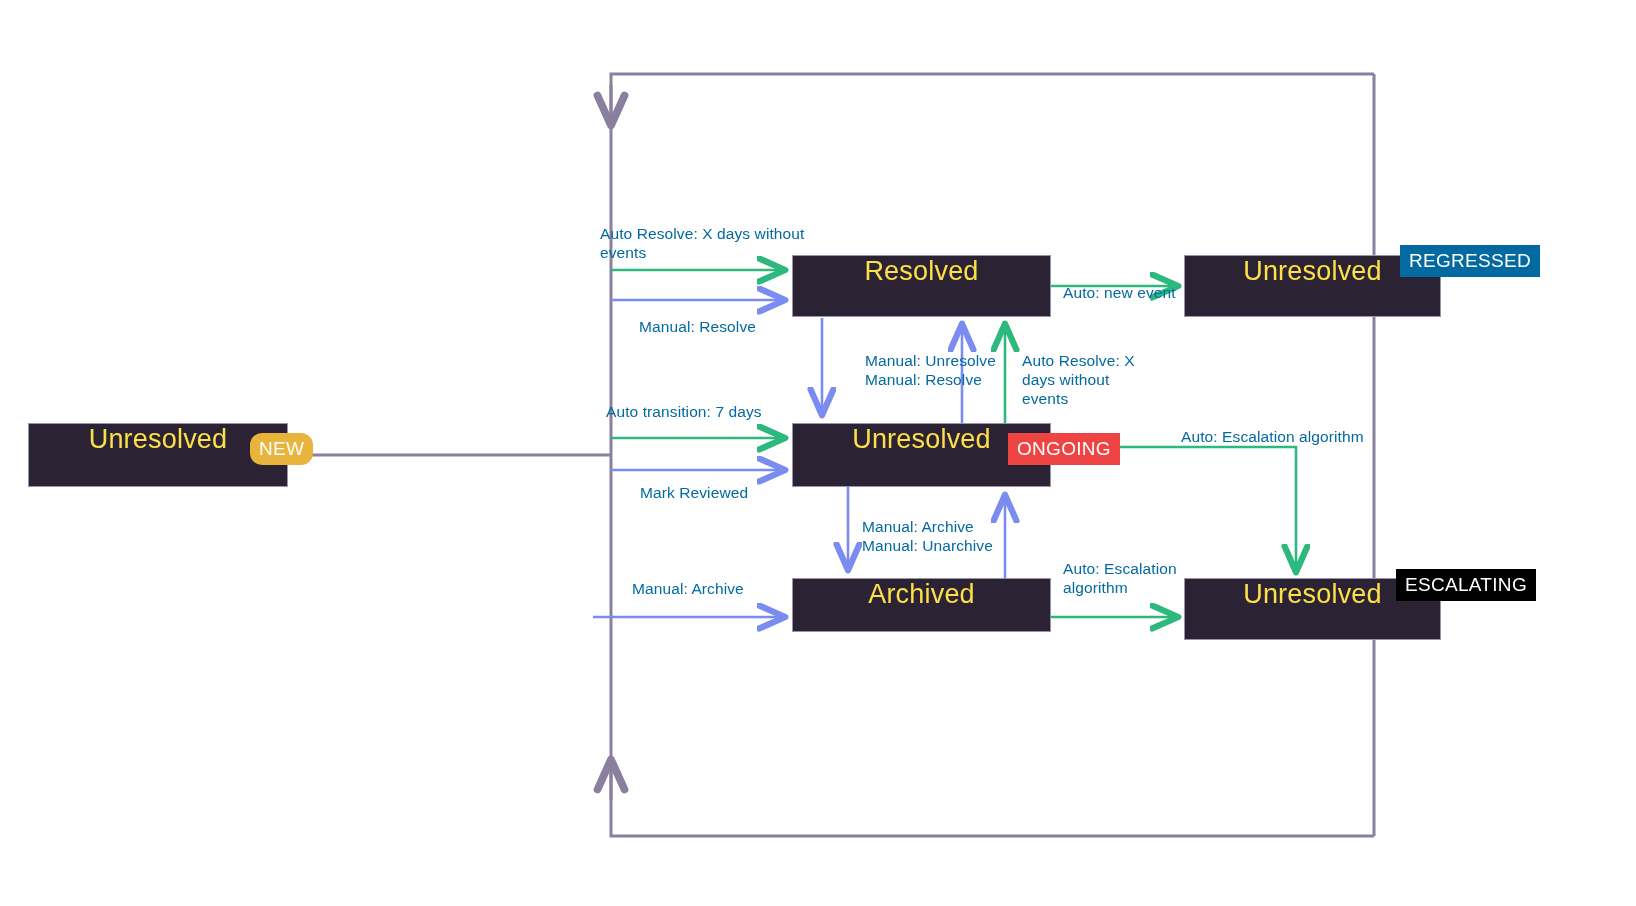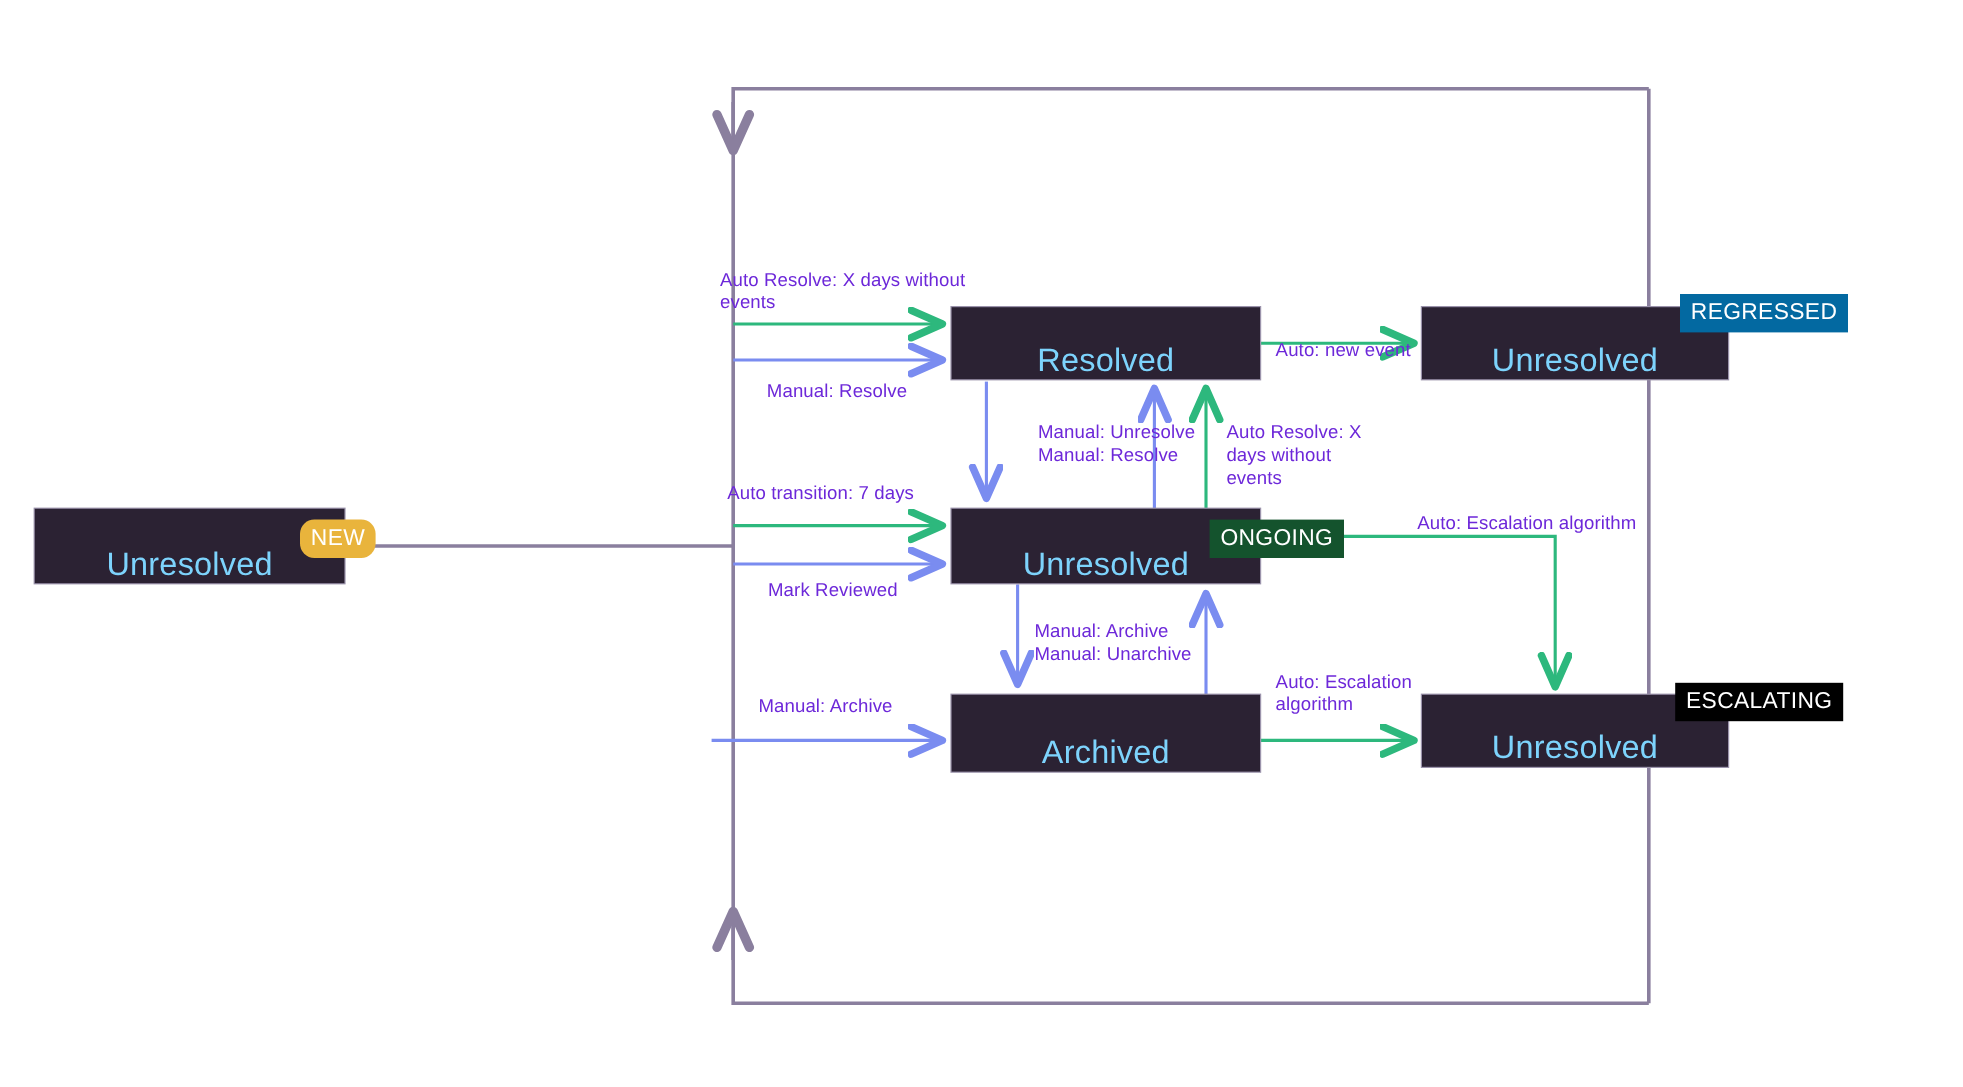--- a/index.html
+++ b/index.html
@@ -3,40 +3,40 @@
 <meta charset="utf-8">
 <style>
   html,body{margin:0;padding:0;background:#ffffff;}
   body{width:1636px;height:906px;overflow:hidden;font-family:"Liberation Sans","DejaVu Sans",sans-serif;}
   #stage{position:relative;width:1636px;height:906px;background:#fff;}
   svg.layer{position:absolute;left:0;top:0;width:1636px;height:906px;pointer-events:none;}
 
   .node{
     position:absolute;
     background:#2b2233;
-    color:#7dd3fc;
-    display:flex;align-items:flex-end;justify-content:center;
+    color:#fde047;
+    display:flex;align-items:flex-start;justify-content:center;
     font-size:27px;
     letter-spacing:.2px;
     box-sizing:border-box;
     box-shadow:0 0 0 1px #9b93ab;
   }
   .badge{
     position:absolute;
     color:#ffffff;
     font-size:19px;
     line-height:1;
     padding:6px 9px 7px 9px;
     box-sizing:border-box;
     white-space:nowrap;
     letter-spacing:.3px;
   }
   .edge-label{
     position:absolute;
-    color:#6d28d9;
+    color:#0369a1;
     font-size:15.5px;
     line-height:19px;
     white-space:pre-line;
     letter-spacing:.1px;
   }
 </style>
 </head>
 <body>
 
 <div id="stage">
@@ -101,29 +101,29 @@
   </div>
 
   <div class="node" style="left:793px;top:424px;width:257px;height:62px;">
     <span>Unresolved</span>
   </div>
 
   <div class="node" style="left:1185px;top:579px;width:255px;height:60px;">
     <span>Unresolved</span>
   </div>
 
-  <div class="node" style="left:793px;top:579px;width:257px;height:64px;">
+  <div class="node" style="left:793px;top:579px;width:257px;height:52px;">
     <span>Archived</span>
   </div>
 
   <div class="badge" style="left:250px;top:433px;background:#e9b43c;border-radius:12px;">
     <span>NEW</span>
   </div>
 
-  <div class="badge" style="left:1008px;top:433px;background:#14532d;">
+  <div class="badge" style="left:1008px;top:433px;background:#ef4444;">
     <span>ONGOING</span>
   </div>
 
   <div class="badge" style="left:1400px;top:245px;background:#0369a1;">
     <span>REGRESSED</span>
   </div>
 
   <div class="badge" style="left:1396px;top:569px;background:#000000;">
     <span>ESCALATING</span>
   </div>

